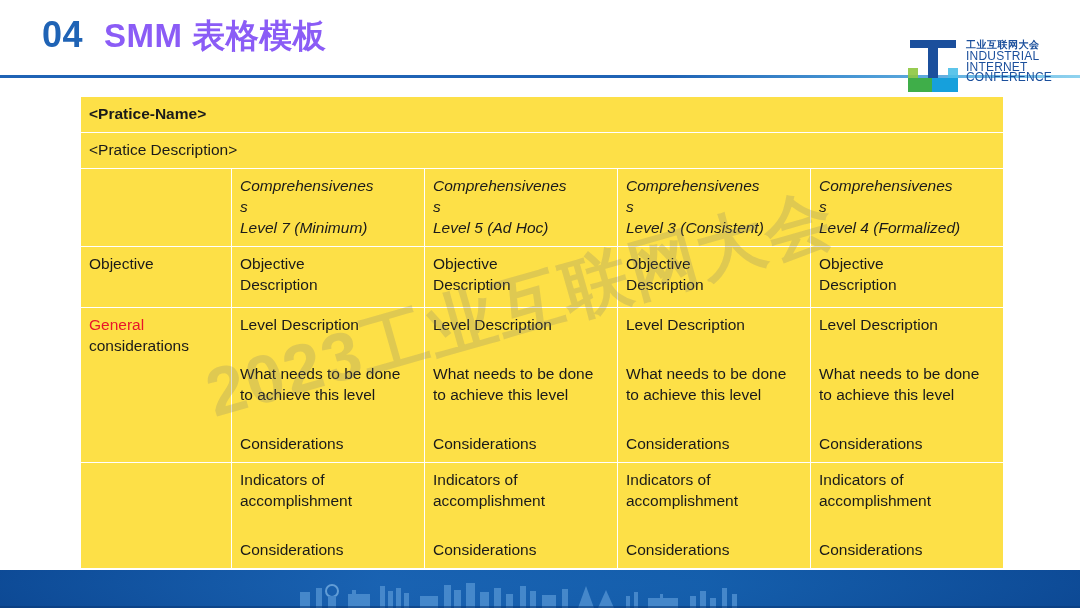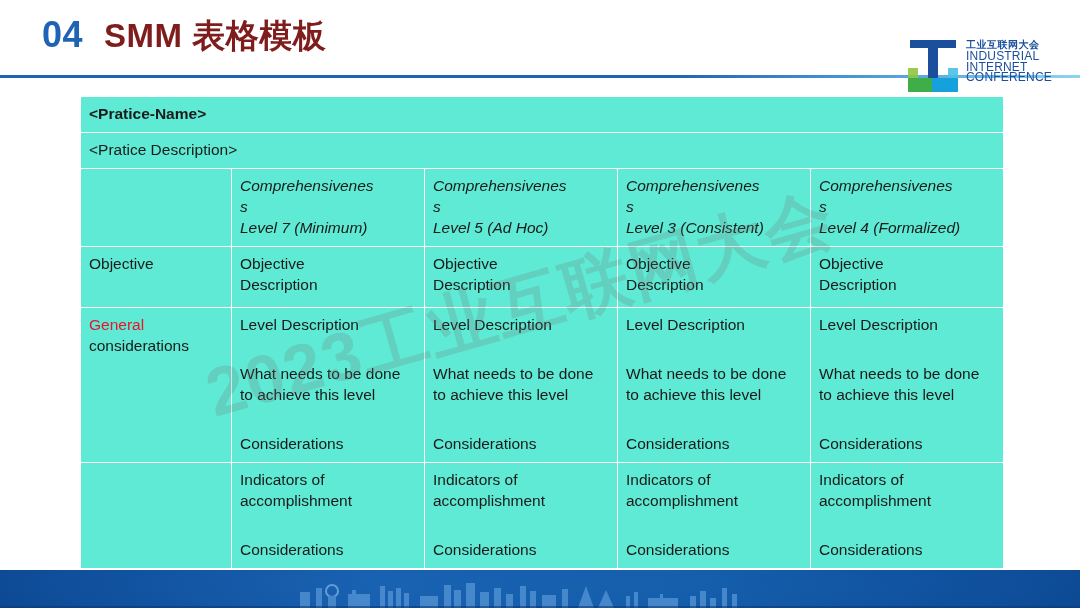--- a/index.html
+++ b/index.html
@@ -31,21 +31,21 @@
     font-weight: bold;
     color: #1f63b5;
     letter-spacing: 0.5px;
   }
   .header-title {
     position: absolute;
     left: 104px;
     top: 14px;
     font-size: 33px;
     font-weight: bold;
-    color: #7f1d1d;
+    color: #8b5cf6;
     letter-spacing: 0.5px;
     white-space: nowrap;
   }
   .header-rule {
     position: absolute;
     left: 0;
     top: 75px;
     width: 1080px;
     height: 3px;
     background: linear-gradient(to right, #1f63b5 0%, #1f63b5 62%, #4a9ad6 80%, #8fd3ef 100%);
@@ -100,21 +100,21 @@
     border-collapse: collapse;
     width: 923px;
     table-layout: fixed;
   }
   table.smm td {
     vertical-align: top;
     padding: 6px 8px 8px 8px;
     font-size: 15.5px;
     color: #1a1a1a;
     border: 1px solid #ffffff;
-    background: #5eead4;
+    background: #fde047;
     line-height: 21px;
   }
   .row-title td {
     background: #1f8fd8;
     color: #ffffff;
     font-size: 16px;
     font-weight: bold;
     padding: 6px 10px;
     height: 21px;
   }

